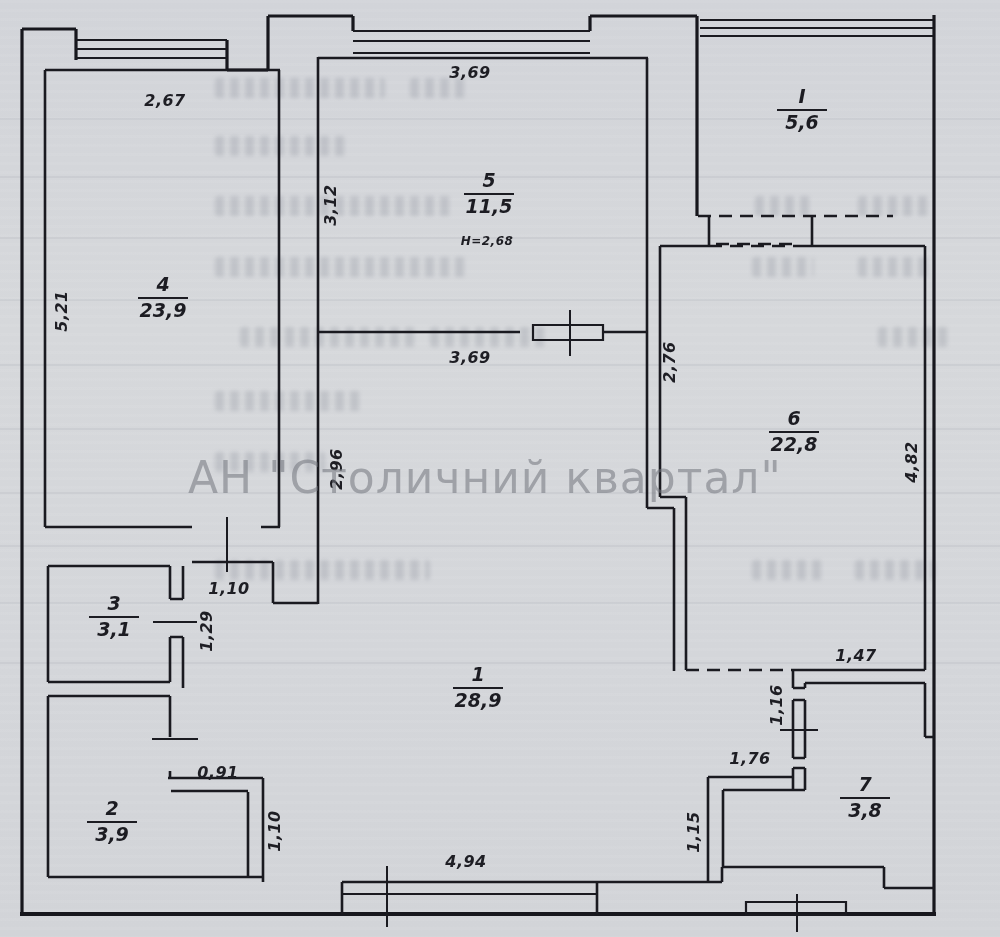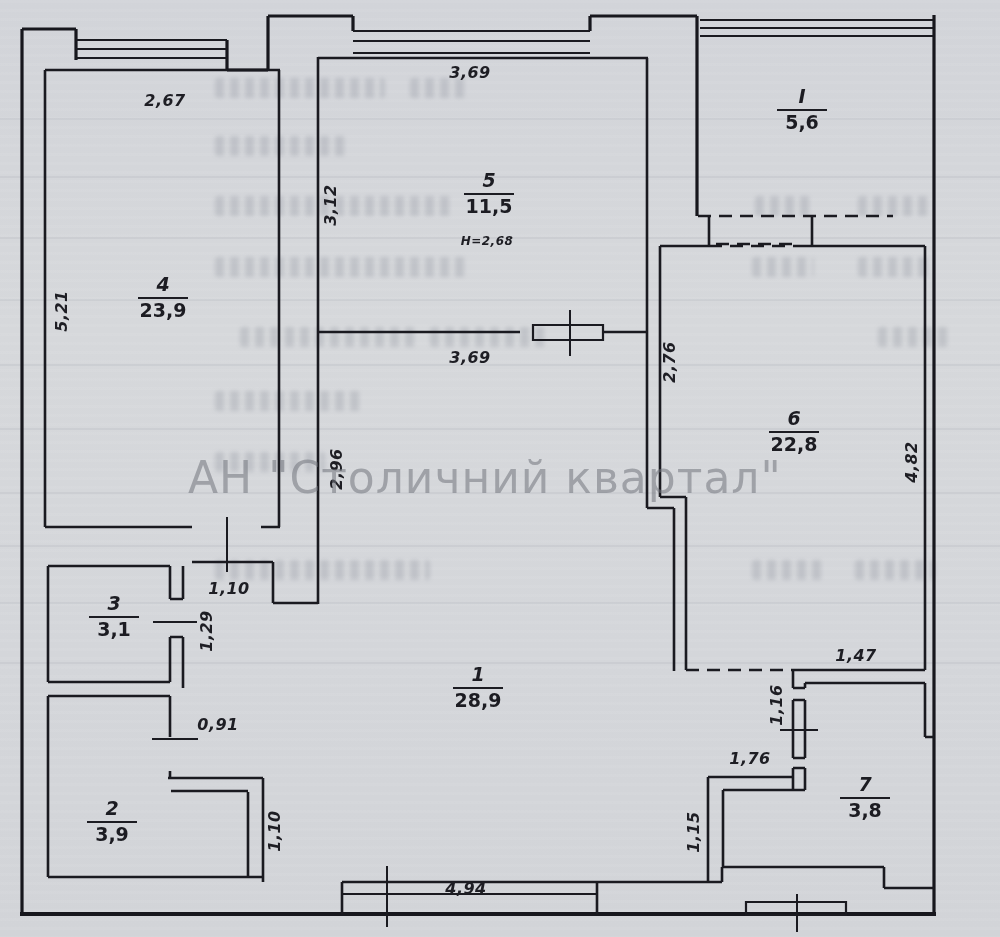--- a/index.html
+++ b/index.html
@@ -34,21 +34,21 @@
   }
   .dim.v{transform:translate(-50%,-50%) rotate(-90deg);}
   .dim.hnote{font-size:12px;}
   
   .room{position:absolute;z-index:5;text-align:center;transform:translateX(-50%);color:#1c1c22;}
   .room .rn{
     display:inline-block;min-width:42px;padding:0 4px 1px;
     border-bottom:2.5px solid #1c1c22;
     font-size:19px;font-style:italic;font-weight:bold;line-height:1.15;
   }
-  .room .ra{font-size:19px;font-weight:bold;line-height:1.25;}
+  .room .ra{font-size:19px;font-style:italic;font-weight:bold;line-height:1.25;}
 </style>
 </head>
 <body>
 
 <div class="page">
 
   <div class="rule" style="top:118px"></div>
   <div class="rule" style="top:176px"></div>
   <div class="rule" style="top:237px"></div>
   <div class="rule" style="top:299px"></div>
@@ -190,17 +190,17 @@
   <div class="dim" style="left:470px;top:357px">3,69</div>
   <div class="dim v" style="left:336px;top:469px">2,96</div>
   <div class="dim v" style="left:669px;top:362px">2,76</div>
   <div class="dim v" style="left:911px;top:462px">4,82</div>
   <div class="dim" style="left:856px;top:655px">1,47</div>
   <div class="dim v" style="left:776px;top:705px">1,16</div>
   <div class="dim" style="left:750px;top:758px">1,76</div>
   <div class="dim v" style="left:693px;top:832px">1,15</div>
   <div class="dim" style="left:229px;top:588px">1,10</div>
   <div class="dim v" style="left:206px;top:631px">1,29</div>
-  <div class="dim" style="left:218px;top:724px">0,91</div>
+  <div class="dim" style="left:218px;top:772px">0,91</div>
   <div class="dim v" style="left:274px;top:831px">1,10</div>
-  <div class="dim" style="left:466px;top:888px">4,94</div>
+  <div class="dim" style="left:466px;top:861px">4,94</div>
 
 </div>
 
 </body></html>

